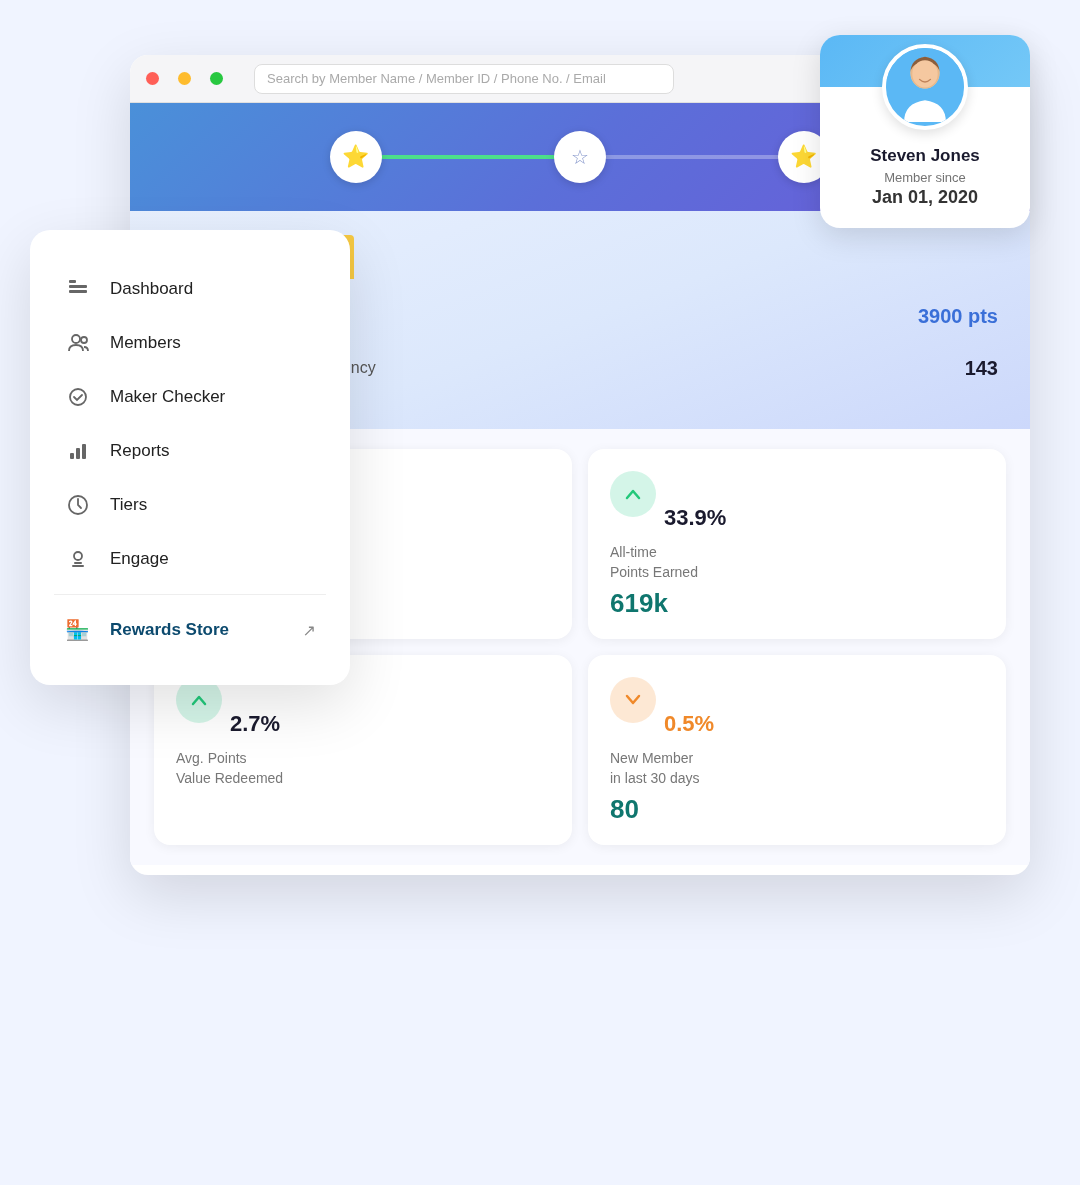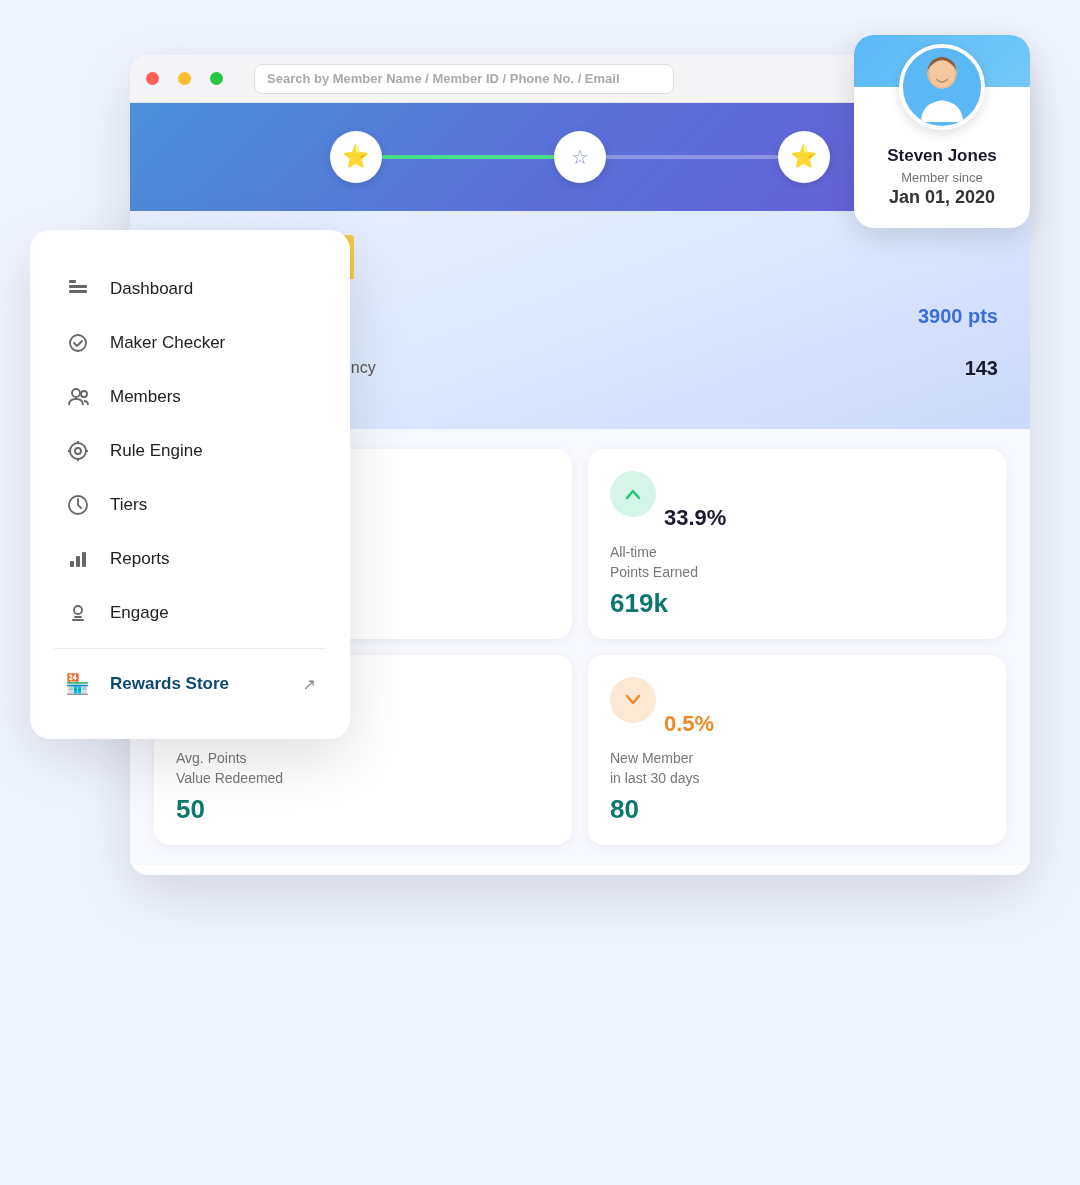--- a/index.html
+++ b/index.html
@@ -32,21 +32,20 @@
     }
 
     .browser-titlebar {
       background: #f5f5f7;
       height: 48px;
       display: flex;
       align-items: center;
       padding: 0 16px;
       gap: 19px;
       border-bottom: 1px solid #e0e0e0;
-      font-weight: bold;
     }
 
     .traffic-dot {
       width: 13px;
       height: 13px;
       border-radius: 50%;
     }
     .dot-red { background: #ff5f57; }
     .dot-yellow { background: #febc2e; }
     .dot-green { background: #28c840; }
@@ -303,21 +302,21 @@
     .external-icon {
       color: #888;
       font-size: 16px;
     }
 
     
     .profile-card {
       position: absolute;
       top: 35px;
       right: 50px;
-      width: 176px;
+      width: 210px;
       background: #fff;
       border-radius: 20px;
       box-shadow: 0 8px 30px rgba(0,0,0,0.13);
       padding: 0 0 20px;
       z-index: 20;
       text-align: center;
     }
 
     .profile-avatar {
       width: 86px;
@@ -432,21 +431,20 @@
             <div class="stat-card">
       <div class="stat-percent-row">
         <div class="stat-badge green">
           <svg width="20" height="20" viewBox="0 0 20 20" fill="none">
                     <path d="M4 14 L10 7 L16 14" stroke="#22c87a" stroke-width="2.5" stroke-linecap="round" stroke-linejoin="round" fill="none"></path>
                   </svg>
         </div>
         <span class="stat-percent" style="color:#1a1a2e;">2.7%</span>
       </div>
       <div class="stat-desc">Avg. Points<br>Value Redeemed</div>
-      <div class="stat-number">50</div>
     </div>
             <div class="stat-card">
       <div class="stat-percent-row">
         <div class="stat-badge orange">
           <svg width="20" height="20" viewBox="0 0 20 20" fill="none">
                     <path d="M4 6 L10 13 L16 6" stroke="#f0892a" stroke-width="2.5" stroke-linecap="round" stroke-linejoin="round" fill="none"></path>
                   </svg>
         </div>
         <span class="stat-percent" style="color:#f0892a;">0.5%</span>
       </div>
@@ -466,72 +464,59 @@
               <rect x="2" y="2" width="7" height="3" rx="1" fill="#666"></rect>
               <rect x="2" y="7" width="18" height="3" rx="1" fill="#666"></rect>
               <rect x="2" y="12" width="18" height="3" rx="1" fill="#666"></rect>
             </svg>
           </div>
       <span class="nav-label">Dashboard</span>
     </div>
         <div class="nav-item">
       <div class="nav-icon">
             <svg width="22" height="22" viewBox="0 0 22 22" fill="none">
-              <circle cx="11" cy="11" r="8" stroke="#666" stroke-width="1.8"></circle>
-              <path d="M7 11l3 3 5-5" stroke="#666" stroke-width="1.8" stroke-linecap="round"></path>
-            </svg>
-          </div>
-      <span class="nav-label">Maker Checker</span>
-    </div>
-        <div class="nav-item">
-      <div class="nav-icon">
-            <svg width="22" height="22" viewBox="0 0 22 22" fill="none">
               <circle cx="9" cy="7" r="4" stroke="#666" stroke-width="1.8"></circle>
               <path d="M2 19c0-4 3-6 7-6s7 2 7 6" stroke="#666" stroke-width="1.8"></path>
               <circle cx="17" cy="8" r="3" stroke="#666" stroke-width="1.8"></circle>
               <path d="M17 15c2 0 4 1 4 4" stroke="#666" stroke-width="1.8"></path>
             </svg>
           </div>
       <span class="nav-label">Members</span>
     </div>
         <div class="nav-item">
       <div class="nav-icon">
             <svg width="22" height="22" viewBox="0 0 22 22" fill="none">
               <circle cx="11" cy="11" r="8" stroke="#666" stroke-width="1.8"></circle>
-              <circle cx="11" cy="11" r="3" stroke="#666" stroke-width="1.8"></circle>
-              <line x1="11" y1="3" x2="11" y2="1" stroke="#666" stroke-width="1.8"></line>
-              <line x1="11" y1="21" x2="11" y2="19" stroke="#666" stroke-width="1.8"></line>
-              <line x1="3" y1="11" x2="1" y2="11" stroke="#666" stroke-width="1.8"></line>
-              <line x1="21" y1="11" x2="19" y2="11" stroke="#666" stroke-width="1.8"></line>
+              <path d="M7 11l3 3 5-5" stroke="#666" stroke-width="1.8" stroke-linecap="round"></path>
             </svg>
           </div>
-      <span class="nav-label">Rule Engine</span>
-    </div>
-        <div class="nav-item">
-      <div class="nav-icon">
-            <svg width="22" height="22" viewBox="0 0 22 22" fill="none">
-              <circle cx="11" cy="11" r="9" stroke="#666" stroke-width="1.8"></circle>
-              <path d="M11 5v6l3 3" stroke="#666" stroke-width="1.8" stroke-linecap="round"></path>
-            </svg>
-          </div>
-      <span class="nav-label">Tiers</span>
+      <span class="nav-label">Maker Checker</span>
     </div>
         <div class="nav-item">
       <div class="nav-icon">
             <svg width="22" height="22" viewBox="0 0 22 22" fill="none">
               <rect x="3" y="13" width="4" height="6" rx="1" fill="#666"></rect>
               <rect x="9" y="8" width="4" height="11" rx="1" fill="#666"></rect>
               <rect x="15" y="4" width="4" height="15" rx="1" fill="#666"></rect>
             </svg>
           </div>
       <span class="nav-label">Reports</span>
     </div>
         <div class="nav-item">
       <div class="nav-icon">
             <svg width="22" height="22" viewBox="0 0 22 22" fill="none">
+              <circle cx="11" cy="11" r="9" stroke="#666" stroke-width="1.8"></circle>
+              <path d="M11 5v6l3 3" stroke="#666" stroke-width="1.8" stroke-linecap="round"></path>
+            </svg>
+          </div>
+      <span class="nav-label">Tiers</span>
+    </div>
+        <div class="nav-item">
+      <div class="nav-icon">
+            <svg width="22" height="22" viewBox="0 0 22 22" fill="none">
               <circle cx="11" cy="8" r="4" stroke="#666" stroke-width="1.8"></circle>
               <rect x="7" y="14" width="8" height="2" rx="1" fill="#666"></rect>
               <rect x="5" y="17" width="12" height="2" rx="1" fill="#666"></rect>
             </svg>
           </div>
       <span class="nav-label">Engage</span>
     </div>
       </div>
     <hr class="nav-divider">
     <div class="nav-item-rewards">

